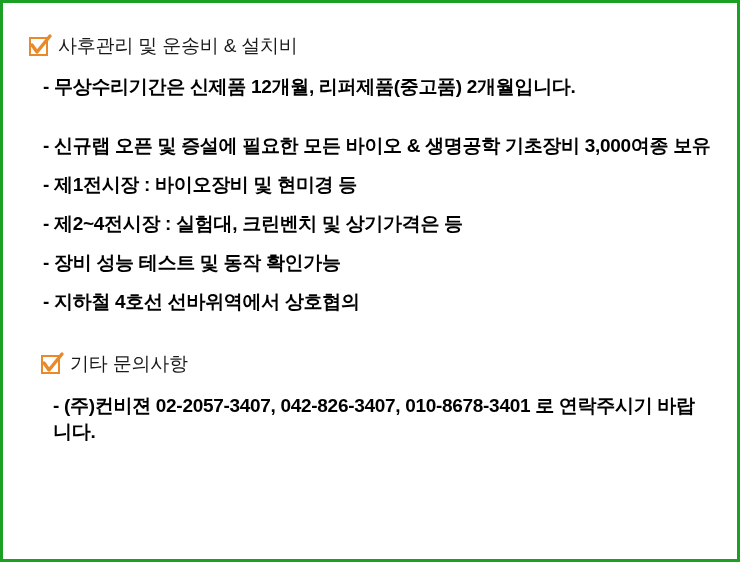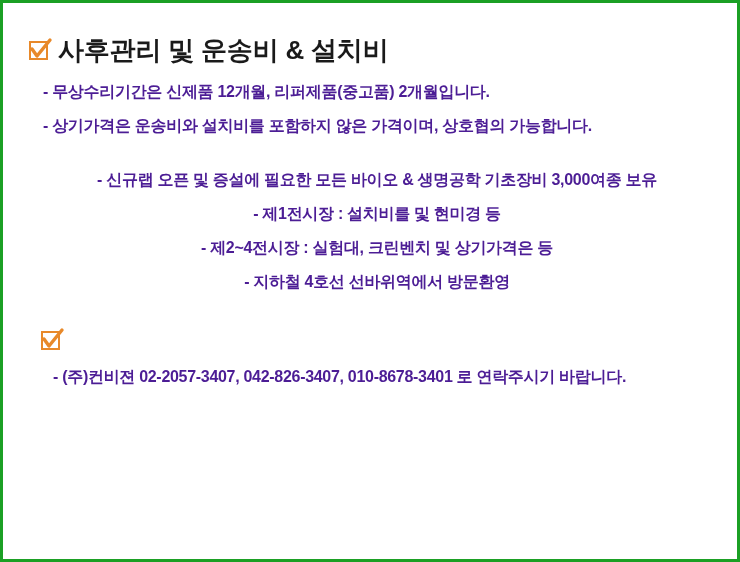--- a/index.html
+++ b/index.html
@@ -40,44 +40,44 @@
     background: #ffffff;
   }
   .check-icon svg {
     position: absolute;
     left: -3px;
     top: -6px;
     width: 25px;
     height: 25px;
   }
   .section-title {
-    font-size: 26px;
-    font-weight: bold;
+    font-size: 19px;
+    font-weight: normal;
     color: #1a1a1a;
     letter-spacing: -0.2px;
     line-height: 1.2;
   }
   .lines {
     margin: 0;
     padding: 0;
     list-style: none;
   }
   .line {
-    font-size: 16px;
-    color: #4c1d95;
+    font-size: 19px;
+    color: #000000;
     font-weight: bold;
     letter-spacing: -0.3px;
   }
   
   .sec1 { margin-top: 6px; }
   .sec1 .lines { margin-top: 16px; padding-left: 14px; }
   .sec1 .line { margin-bottom: 13px; }
 
   .sec2 { margin-top: 33px; }
-  .sec2 .lines { margin-top: 17px; padding-left: 14px; text-align: center; }
+  .sec2 .lines { margin-top: 17px; padding-left: 14px; }
   .sec2 .line { margin-bottom: 13px; }
 
   .sec3 { margin-top: 38px; padding-left: 12px; }
   .sec3 .lines { margin-top: 17px; padding-left: 12px; }
   .sec3 .line { margin-bottom: 10px; }
 </style>
 </head>
 <body>
 
 <div class="page">
@@ -86,39 +86,40 @@
     <div class="section-header">
       <span class="check-icon">
         <svg viewBox="0 0 25 25" xmlns="http://www.w3.org/2000/svg">
           <path d="M4 12 L9 19 L22 3" fill="none" stroke="#e8892a" stroke-width="3.4" stroke-linecap="round" stroke-linejoin="round"></path>
         </svg>
       </span>
       <span class="section-title">사후관리 및 운송비 &amp; 설치비</span>
     </div>
     <ul class="lines">
       <li class="line">- 무상수리기간은 신제품 12개월, 리퍼제품(중고품) 2개월입니다.</li>
-      <li class="line">- 상기가격은 운송비와 설치비를 포함하지 않은 가격이며, 상호협의 가능합니다.</li>
     </ul>
   </div>
 
   <div class="section sec2">
     <ul class="lines">
       <li class="line">- 신규랩 오픈 및 증설에 필요한 모든 바이오 &amp; 생명공학 기초장비 3,000여종 보유</li>
-      <li class="line">- 제1전시장 : 설치비를 및 현미경 등</li>
+      <li class="line">- 제1전시장 : 바이오장비 및 현미경 등</li>
       <li class="line">- 제2~4전시장 : 실험대, 크린벤치 및 상기가격은 등</li>
-      <li class="line">- 지하철 4호선 선바위역에서 방문환영</li>
+      <li class="line">- 장비 성능 테스트 및 동작 확인가능</li>
+      <li class="line">- 지하철 4호선 선바위역에서 상호협의</li>
     </ul>
   </div>
 
   <div class="section sec3">
     <div class="section-header">
       <span class="check-icon">
         <svg viewBox="0 0 25 25" xmlns="http://www.w3.org/2000/svg">
           <path d="M4 12 L9 19 L22 3" fill="none" stroke="#e8892a" stroke-width="3.4" stroke-linecap="round" stroke-linejoin="round"></path>
         </svg>
       </span>
+      <span class="section-title">기타 문의사항</span>
     </div>
     <ul class="lines">
       <li class="line">- (주)컨비젼 02-2057-3407, 042-826-3407, 010-8678-3401 로 연락주시기 바랍니다.</li>
     </ul>
   </div>
 
 </div>
 
 </body></html>

